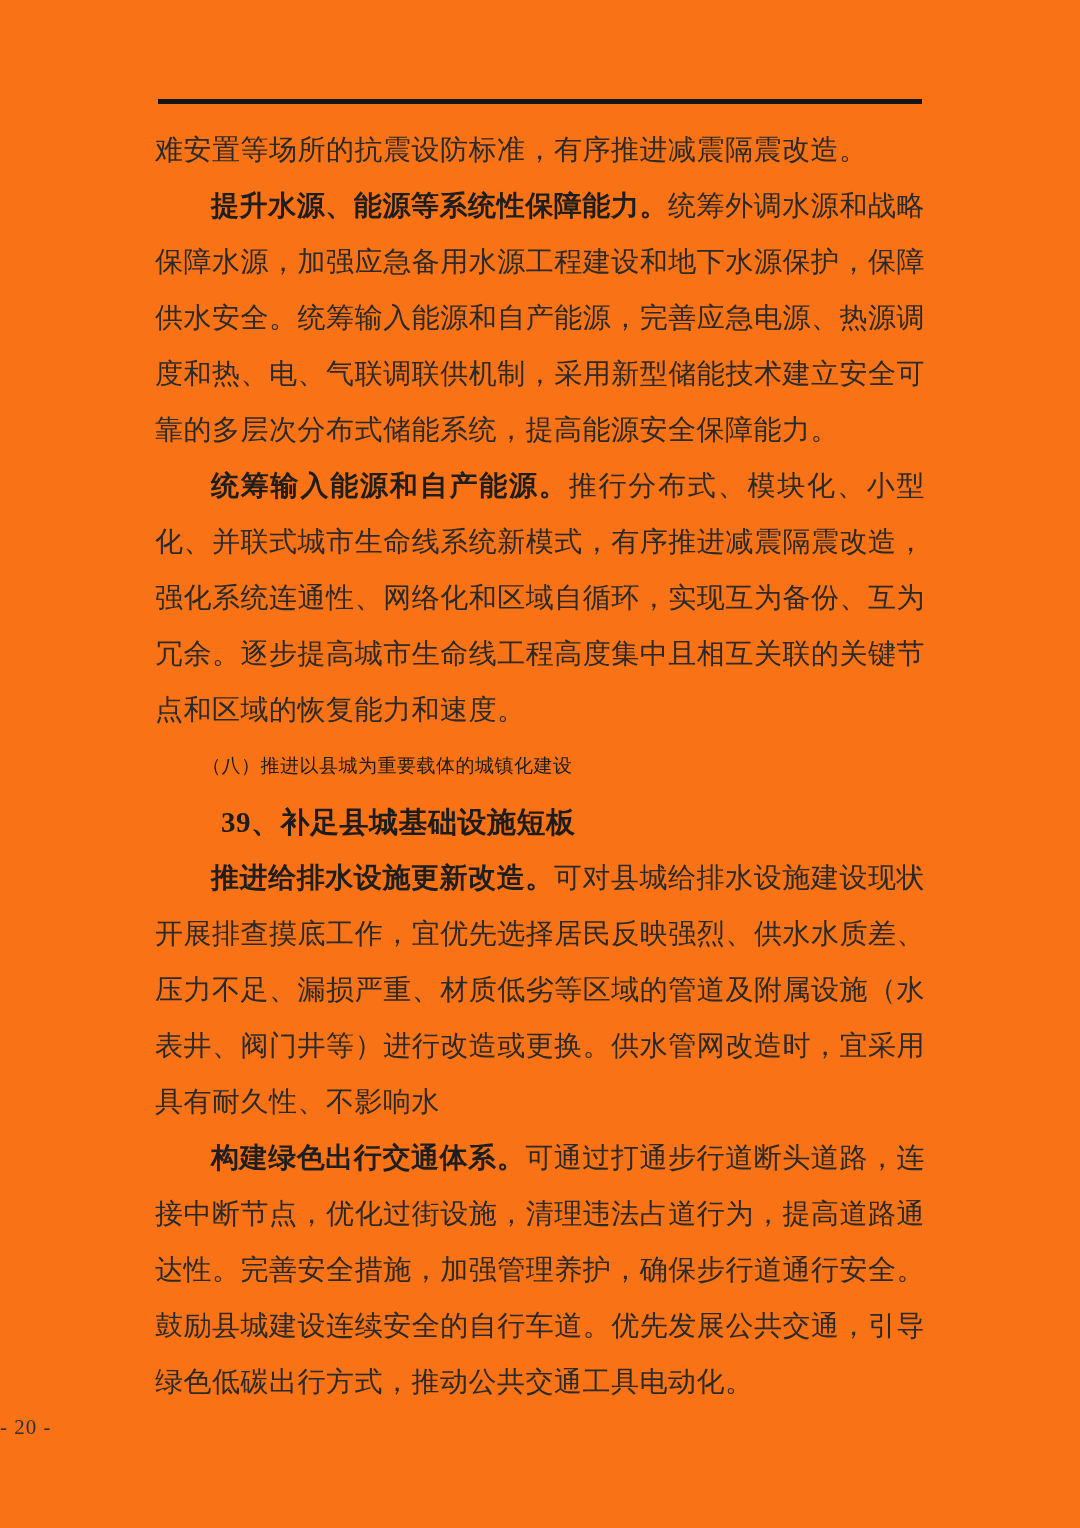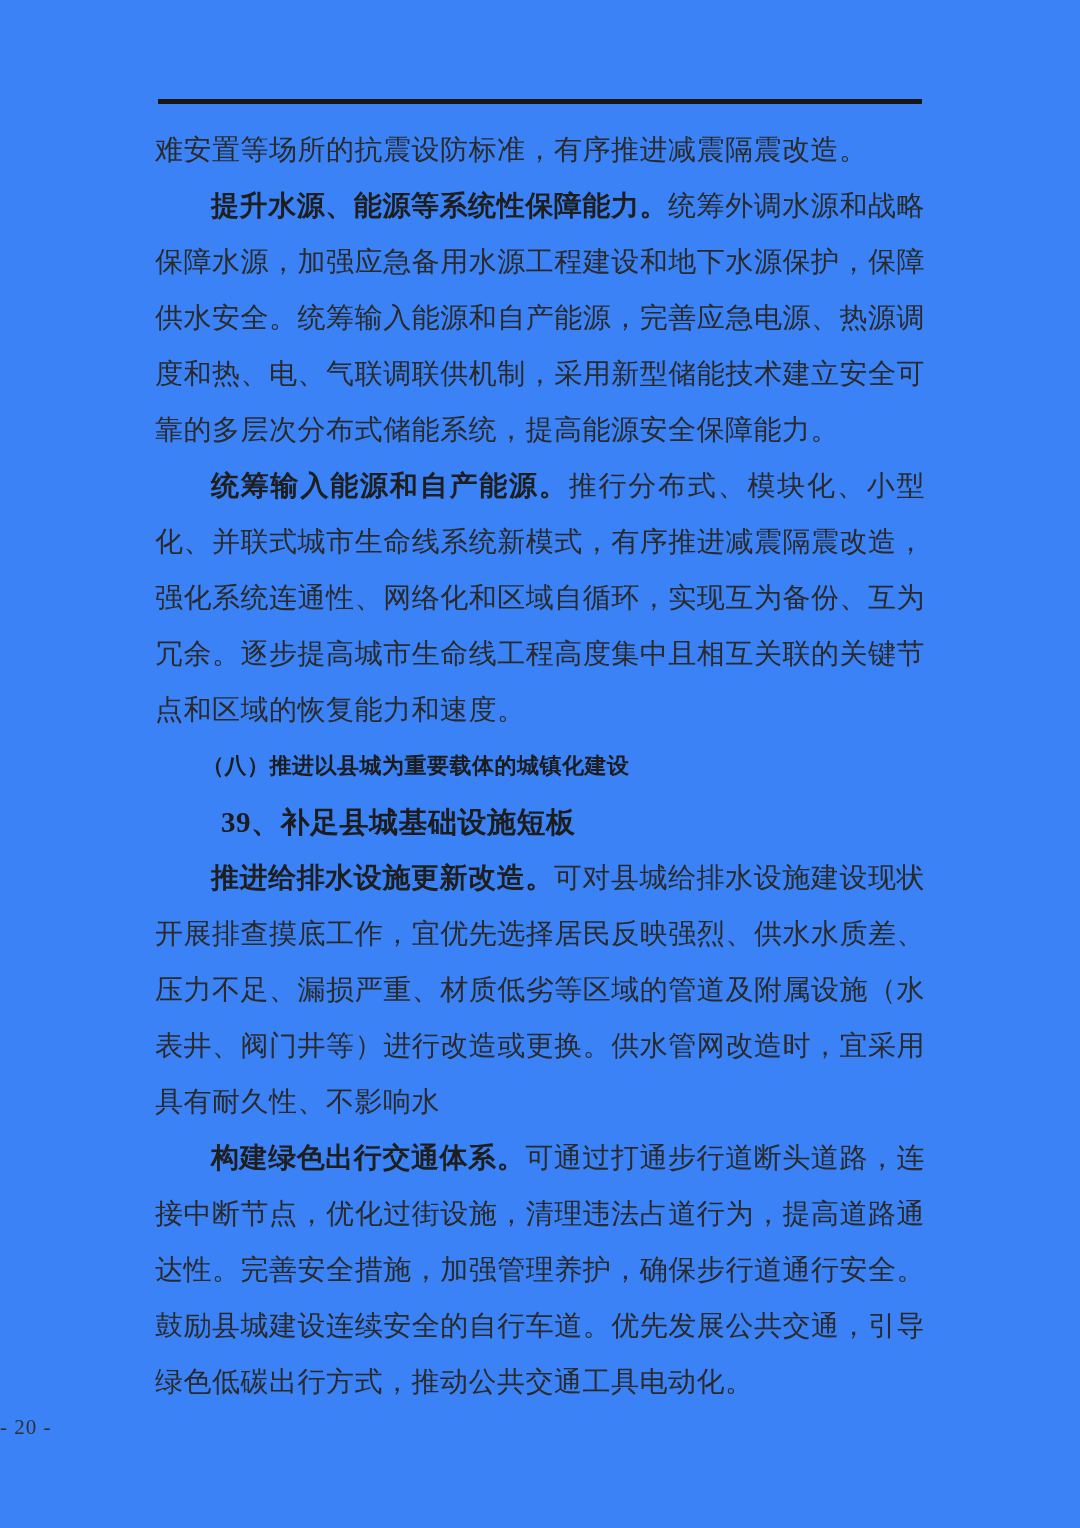--- a/index.html
+++ b/index.html
@@ -4,21 +4,21 @@
 <style>
   html, body {
     margin: 0;
     padding: 0;
     background: #ffffff;
   }
   .page {
     position: relative;
     width: 1080px;
     height: 1528px;
-    background: #3b82f6;
+    background: #f97316;
     box-sizing: border-box;
     display: flex;
     flex-direction: column;
     font-family: "Liberation Serif", "DejaVu Serif", serif;
     color: #2a2a2a;
     overflow: hidden;
   }
   .header-rule {
     position: absolute;
     top: 99px;
@@ -42,23 +42,23 @@
   }
   .para.indent {
     text-indent: 2em;
   }
   .lead {
     font-weight: bold;
     color: #1e1e1e;
   }
   .sec-heading {
     margin: 0;
-    font-size: 22px;
+    font-size: 19px;
     line-height: 56px;
-    font-weight: bold;
+    font-weight: normal;
     color: #1c1c1c;
     padding-left: 47px;
     text-align: left;
   }
   .sub-heading {
     margin: 0;
     font-size: 29px;
     line-height: 56px;
     font-weight: bold;
     color: #1c1c1c;

